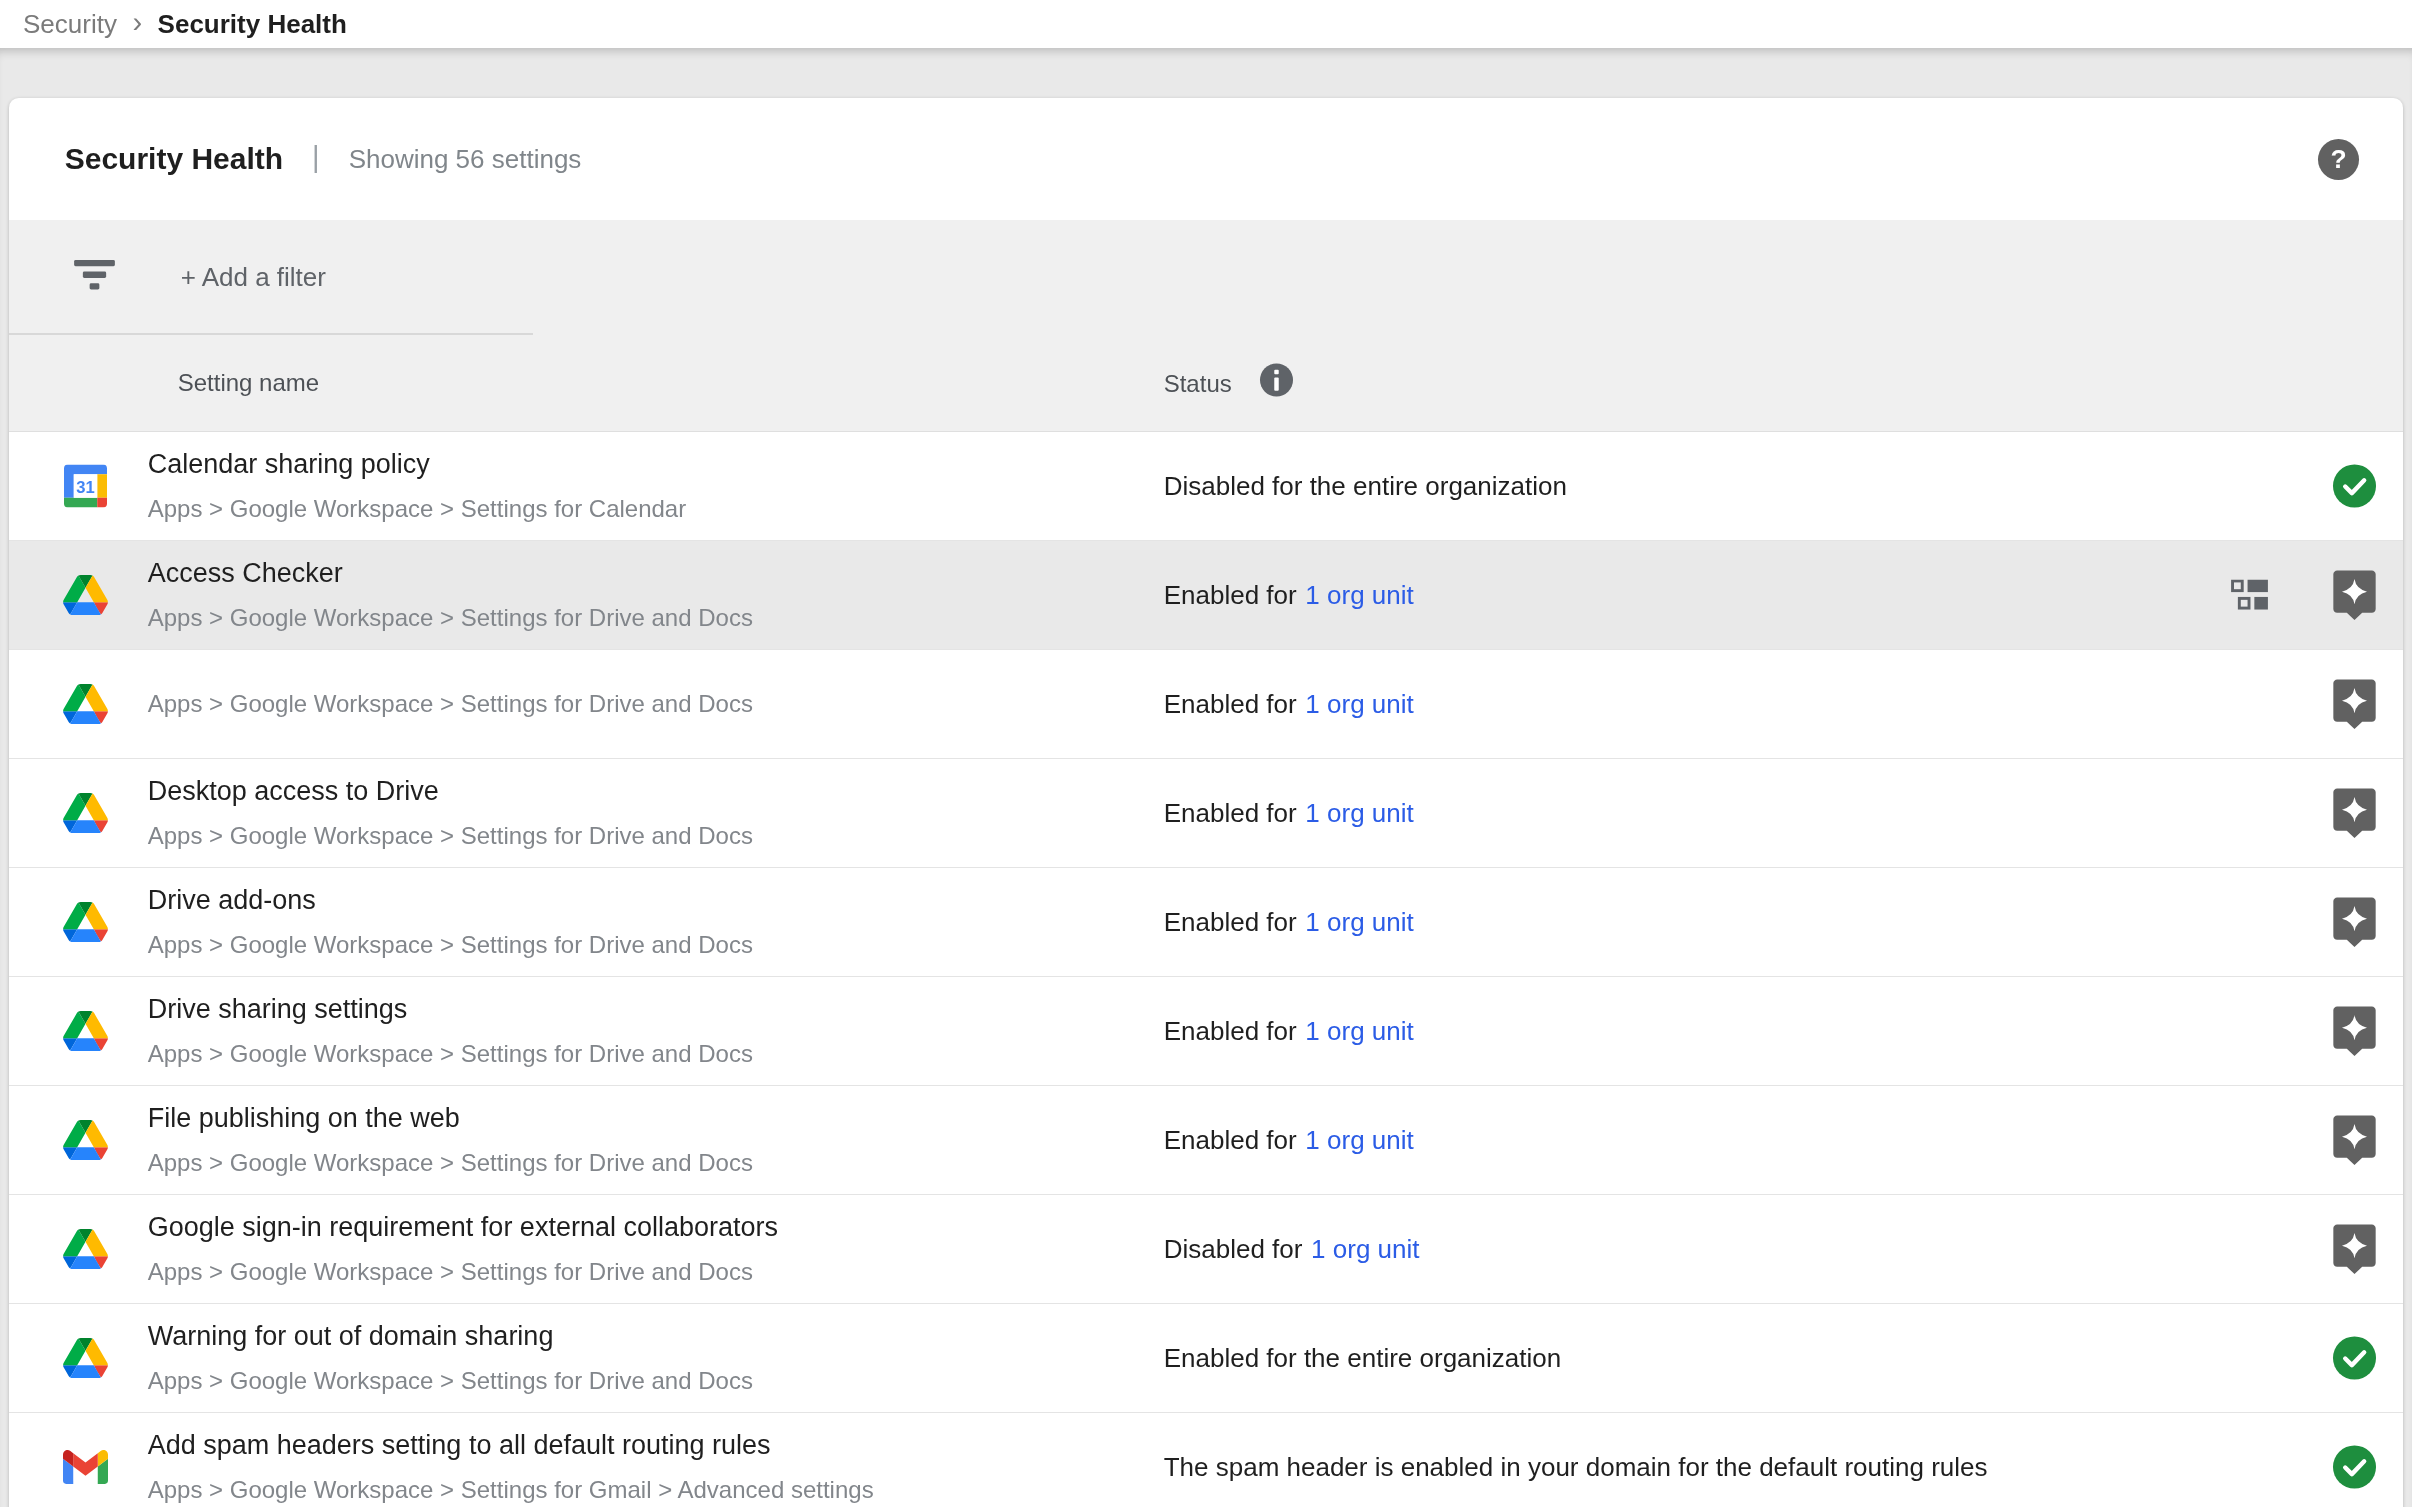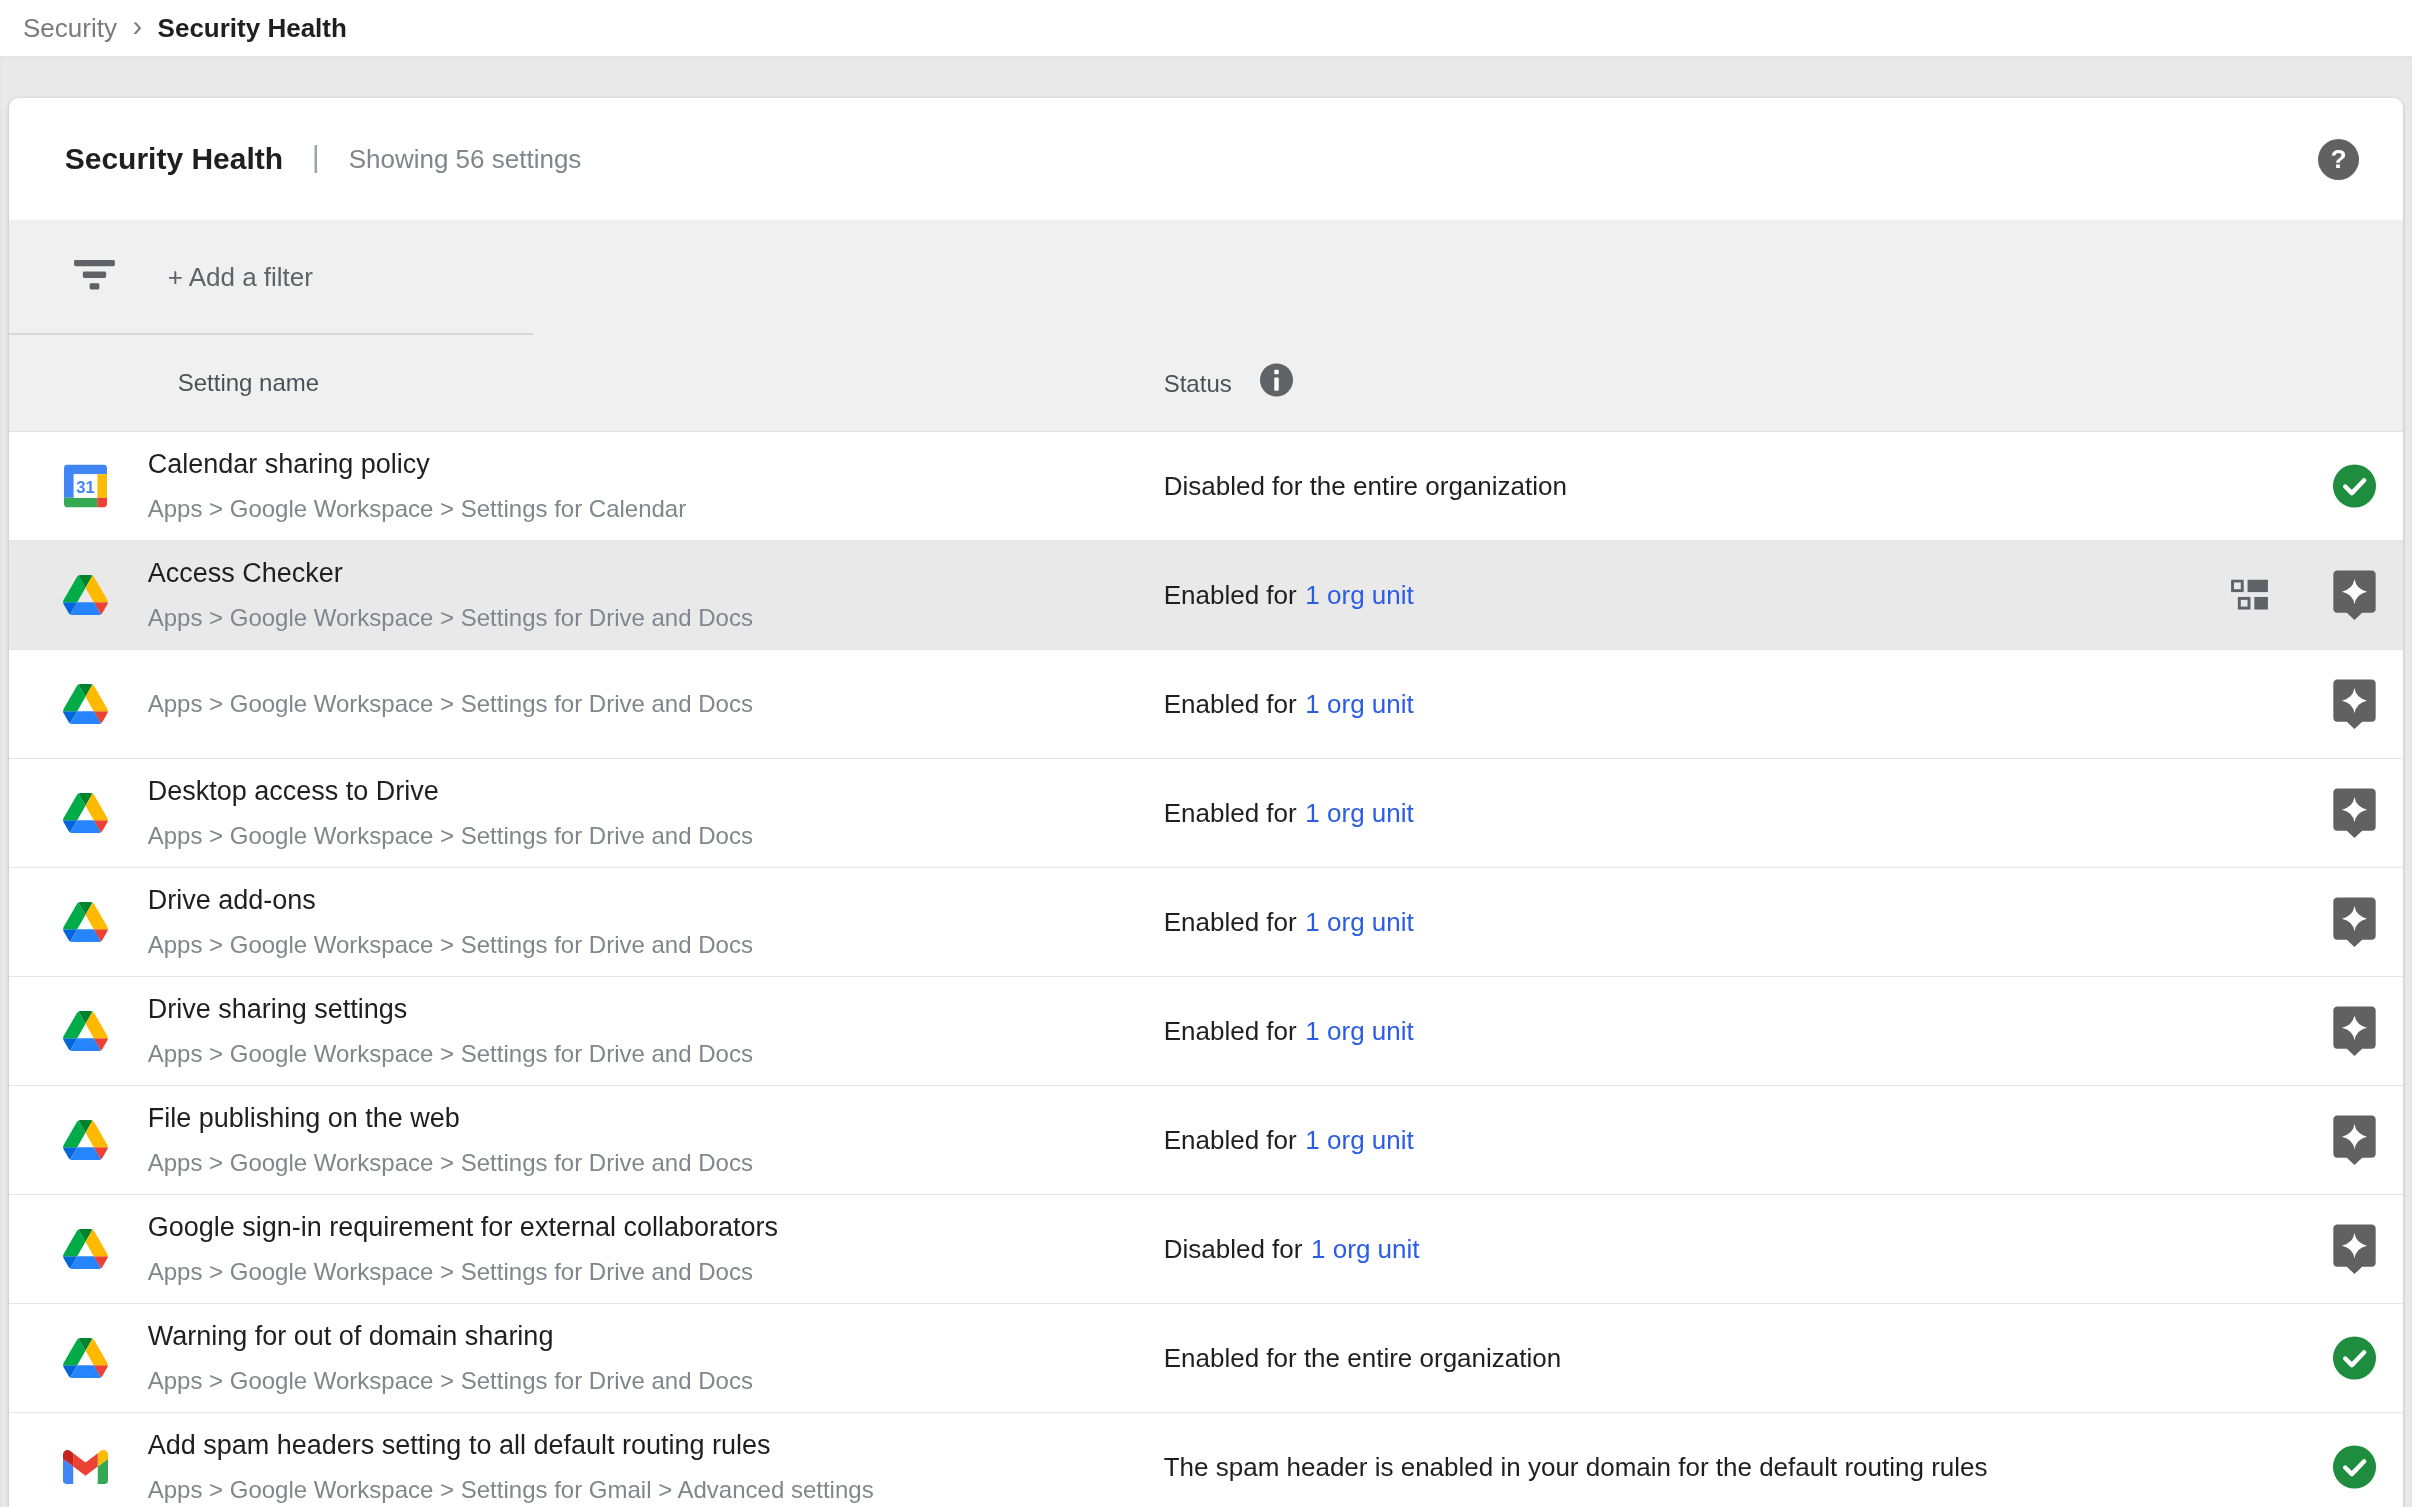--- a/index.html
+++ b/index.html
@@ -4,21 +4,21 @@
 <style>
   html,body{margin:0;padding:0;}
   body{
     width:2412px;height:1508px;overflow:hidden;position:relative;
     background:#e9e9e9;
     font-family:"Liberation Sans","DejaVu Sans",sans-serif;
     -webkit-font-smoothing:antialiased;
   }
   
   .breadcrumb-bar{
-    height:56px;background:#ffffff;display:flex;align-items:center;
+    height:48px;background:#ffffff;display:flex;align-items:center;
     gap:15.5px;padding-left:23px;font-size:26px;position:relative;z-index:2;
   }
   .crumb-parent{color:#7b7b7b;cursor:pointer;}
   .crumb-sep{color:#7b7b7b;font-size:29px;line-height:1;padding-bottom:3.9px;}
   .crumb-current{color:#1f1f1f;font-weight:700;}
   
   .content{
     position:absolute;top:48px;left:0;right:0;bottom:0;
     background:#e9e9e9;box-sizing:border-box;padding:50px 8.7px 0;
     box-shadow:inset 0 8.7px 9.7px -5.8px rgba(0,0,0,.20);
@@ -29,21 +29,21 @@
   }
   
   .card-header{height:122px;display:flex;align-items:center;padding:0 43px 0 56px;}
   .card-title{font-size:30px;font-weight:700;color:#1f1f1f;}
   .card-divider{color:#9aa0a6;font-size:29px;font-weight:400;margin:0 29px 3.9px;}
   .card-subtitle{font-size:26px;color:#80868b;}
   .help-btn{margin-left:auto;width:43px;height:43px;cursor:pointer;flex:none;}
   
   .gray-zone{background:#f0f0f0;border-bottom:1.9px solid #dfdfdf;}
   .filter-row{height:115px;box-sizing:border-box;display:flex;align-items:center;padding-left:64px;position:relative;cursor:pointer;}
-  .filter-label{margin-left:52px;font-size:26px;color:#5f6368;}
+  .filter-label{margin-left:65px;font-size:26px;color:#5f6368;}
   .filter-underline{position:absolute;left:0;bottom:0;width:524px;height:1.9px;background:#d8d8d8;}
   .cols-row{height:96px;position:relative;font-size:24px;color:#4d5156;}
   .col-setting{position:absolute;left:126px;top:50%;transform:translateY(-50%);margin-left:43px;}
   .col-status{position:absolute;left:1155px;top:50%;transform:translateY(-50%);display:flex;align-items:center;gap:27px;}
   
   .row{
     height:109px;box-sizing:border-box;position:relative;background:#fff;
     border-bottom:1.9px solid #e4e4e4;cursor:pointer;
   }
   .row.hovered{background:#e9e9e9;}

